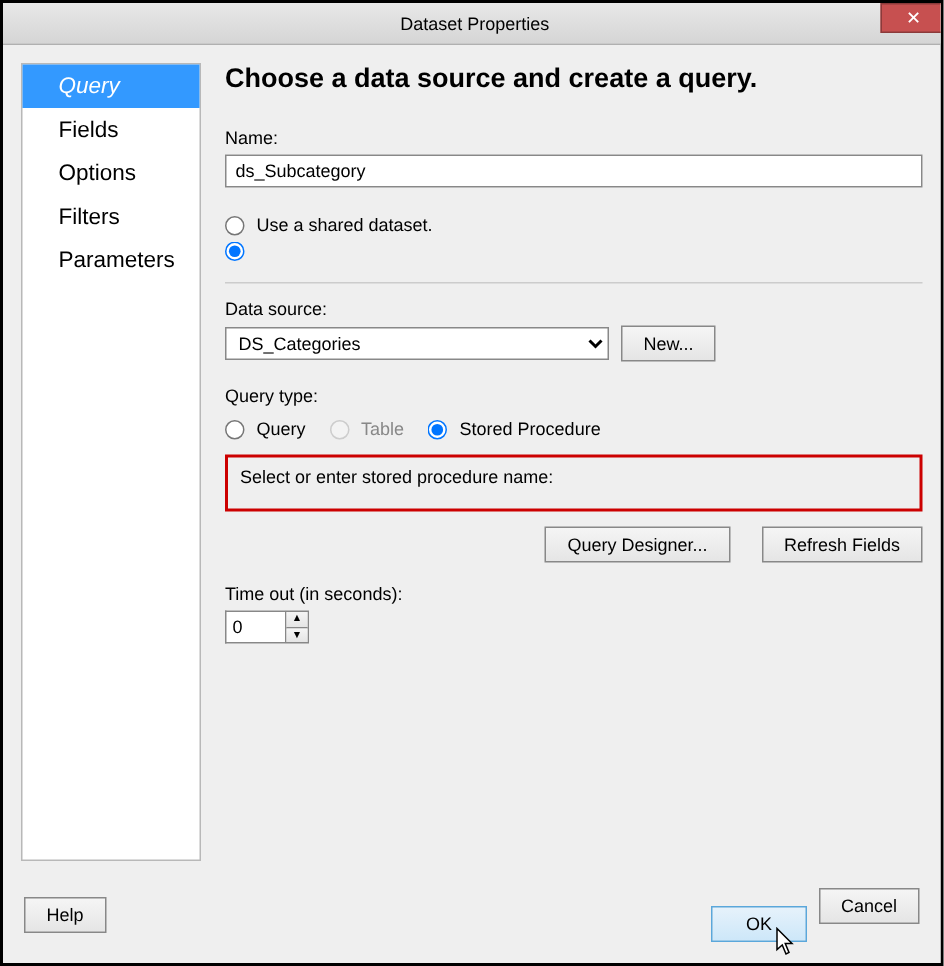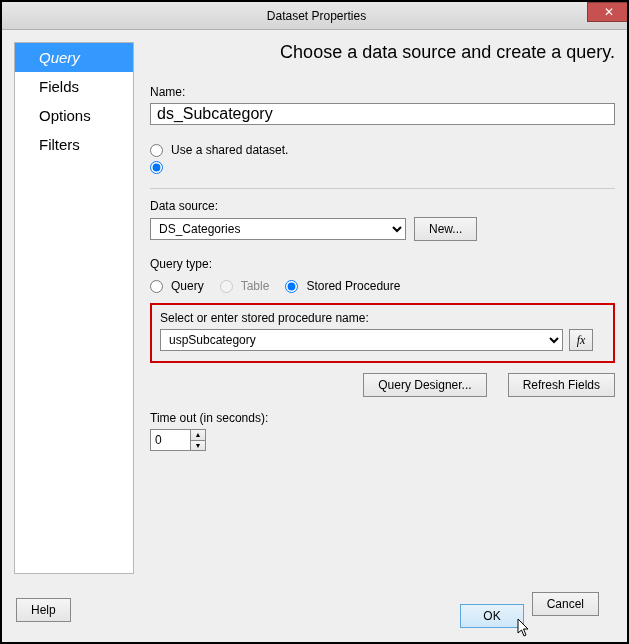--- a/index.html
+++ b/index.html
@@ -6,42 +6,42 @@
 body { font-family: "Segoe UI", Tahoma, sans-serif; font-size: 12px; background: #fff; width: 629px; height: 644px; position: relative; border: 2px solid #000; }
 .outer { width: 629px; height: 640px; background: #efefef; }
 .titlebar { height: 28px; background: linear-gradient(#e8e8e8,#d5d5d5); display: flex; align-items: center; justify-content: center; position: relative; border-bottom: 1px solid #b0b0b0; }
 .titlebar .title { font-size: 12px; color: #000; }
 .close-btn { position: absolute; right: 0; top: 0; width: 44px; height: 20px; background: #c75050; color: #fff; display: flex; align-items: center; justify-content: center; border: 1px solid #8b3a3a; font-family: Arial; font-size: 12px; }
 .dlg-body { display: flex; gap: 8px; padding: 12px; height: 556px; }
 .sidebar { width: 120px; background: #fff; border: 1px solid #b8b8b8; }
 .sidebar .item { padding: 6px 24px; font-size: 15px; color: #000; }
 .sidebar .item.selected { background: #3399ff; color: #fff; font-style: italic; }
 .main { flex: 1; padding: 0 4px 0 8px; }
-.heading { font-size: 18px; font-weight: 400; color: #000; margin-bottom: 22px; text-align: right; }
+.heading { font-size: 18px; font-weight: 700; color: #000; margin-bottom: 22px; }
 .label { font-size: 12px; margin-bottom: 4px; }
-.textbox { width: 100%; height: 22px; border: 1px solid #888; background: #fff; padding: 2px 6px; font-size: 16px; font-family: inherit; }
+.textbox { width: 100%; height: 22px; border: 1px solid #888; background: #fff; padding: 2px 6px; font-size: 12px; font-family: inherit; }
 .row { display: flex; align-items: center; gap: 4px; margin: 4px 0; }
 .row input[type=radio] { margin-right: 4px; }
 .disabled { color: #888; }
 .hr { border: none; border-top: 1px solid #ccc; margin: 14px 0 10px 0; }
 .ds-row { display: flex; gap: 8px; align-items: center; }
 .ds-row select { flex: 1; height: 22px; border: 1px solid #888; background: #fff; font-size: 12px; font-family: inherit; padding: 0 4px; max-width: 256px; }
 .btn { height: 24px; padding: 0 14px; background: linear-gradient(#f5f5f5,#e5e5e5); border: 1px solid #888; font-size: 12px; font-family: inherit; cursor: default; }
 .qt-row { display: flex; gap: 16px; align-items: center; margin-top: 4px; }
 .redbox { border: 2px solid #c00; padding: 6px 20px 10px 8px; margin-top: 6px; }
 .sp-row { display: flex; gap: 6px; align-items: center; }
 .sp-row select { flex: 1; height: 22px; border: 1px solid #888; background: #fff; font-size: 12px; font-family: inherit; padding: 0 4px; }
 .fx-btn { width: 24px; height: 22px; border: 1px solid #888; background: linear-gradient(#f5f5f5,#e5e5e5); font-style: italic; font-family: serif; display: flex; align-items: center; justify-content: center; font-size: 12px; }
 .right-btns { display: flex; gap: 21px; justify-content: flex-end; margin-top: 10px; }
 .spinner-wrap { display: flex; align-items: stretch; width: 56px; height: 22px; margin-top: 4px; }
 .spinner-wrap input { width: 40px; height: 22px; border: 1px solid #888; border-right: none; text-align: left; padding: 0 4px; font-size: 12px; font-family: inherit; }
 .spin-btns { display: flex; flex-direction: column; width: 16px; border: 1px solid #888; }
 .spin-btns div { flex: 1; display: flex; align-items: center; justify-content: center; font-size: 7px; background: linear-gradient(#f5f5f5,#e5e5e5); line-height: 1; }
 .spin-btns .up { border-bottom: 1px solid #888; }
-.footer { position: absolute; bottom: 2px; left: 2px; right: 16px; padding: 10px 12px 12px 12px; display: flex; justify-content: space-between; align-items: center; background: #efefef; }
+.footer { position: absolute; bottom: 2px; left: 2px; right: 2px; padding: 10px 12px 12px 12px; display: flex; justify-content: space-between; align-items: center; background: #efefef; }
 .footer .right { display: flex; gap: 8px; }
 .btn-ok { background: linear-gradient(#e6f2fb,#cde7f9); border: 1px solid #5aa7db; padding: 0 22px; margin-top: 12px; }
 .cursor { position: absolute; bottom: 4px; right: 94px; width: 16px; height: 20px; pointer-events: none; }
 </style>
 </head>
 <body>
 
 <div class="outer">
   <div class="titlebar">
     <span class="title">Dataset Properties</span>
@@ -49,20 +49,21 @@
       <span>✕</span>
     </div>
   </div>
 
   <div class="dlg-body">
     <div class="sidebar">
       <div class="item selected"><span>Query</span></div>
       <div class="item"><span>Fields</span></div>
       <div class="item"><span>Options</span></div>
       <div class="item"><span>Filters</span></div>
+      <div class="item"><span>Parameters</span></div>
     </div>
 
     <div class="main">
       <div class="heading">Choose a data source and create a query.</div>
 
       <div class="label">Name:</div>
       <input type="text" class="textbox" value="ds_Subcategory" style="">
 
       <div style="height:14px"></div>
       <div class="row">
@@ -95,28 +96,20 @@
             <span>Table</span>
           </label>
         <label class="row">
             <input type="radio" name="qt" checked="" style="">
             <span>Stored Procedure</span>
           </label>
       </div>
 
       <div class="redbox">
         <div class="label">Select or enter stored procedure name:</div>
-        <div class="sp-row">
-          <select>
-            <option>uspSubcategory</option>
-          </select>
-          <div class="fx-btn">
-            <span>fx</span>
-          </div>
-        </div>
       </div>
 
       <div class="right-btns">
         <button class="btn">Query Designer...</button>
         <button class="btn">Refresh Fields</button>
       </div>
 
       <div style="height:14px"></div>
       <div class="label">Time out (in seconds):</div>
       <div class="spinner-wrap">

